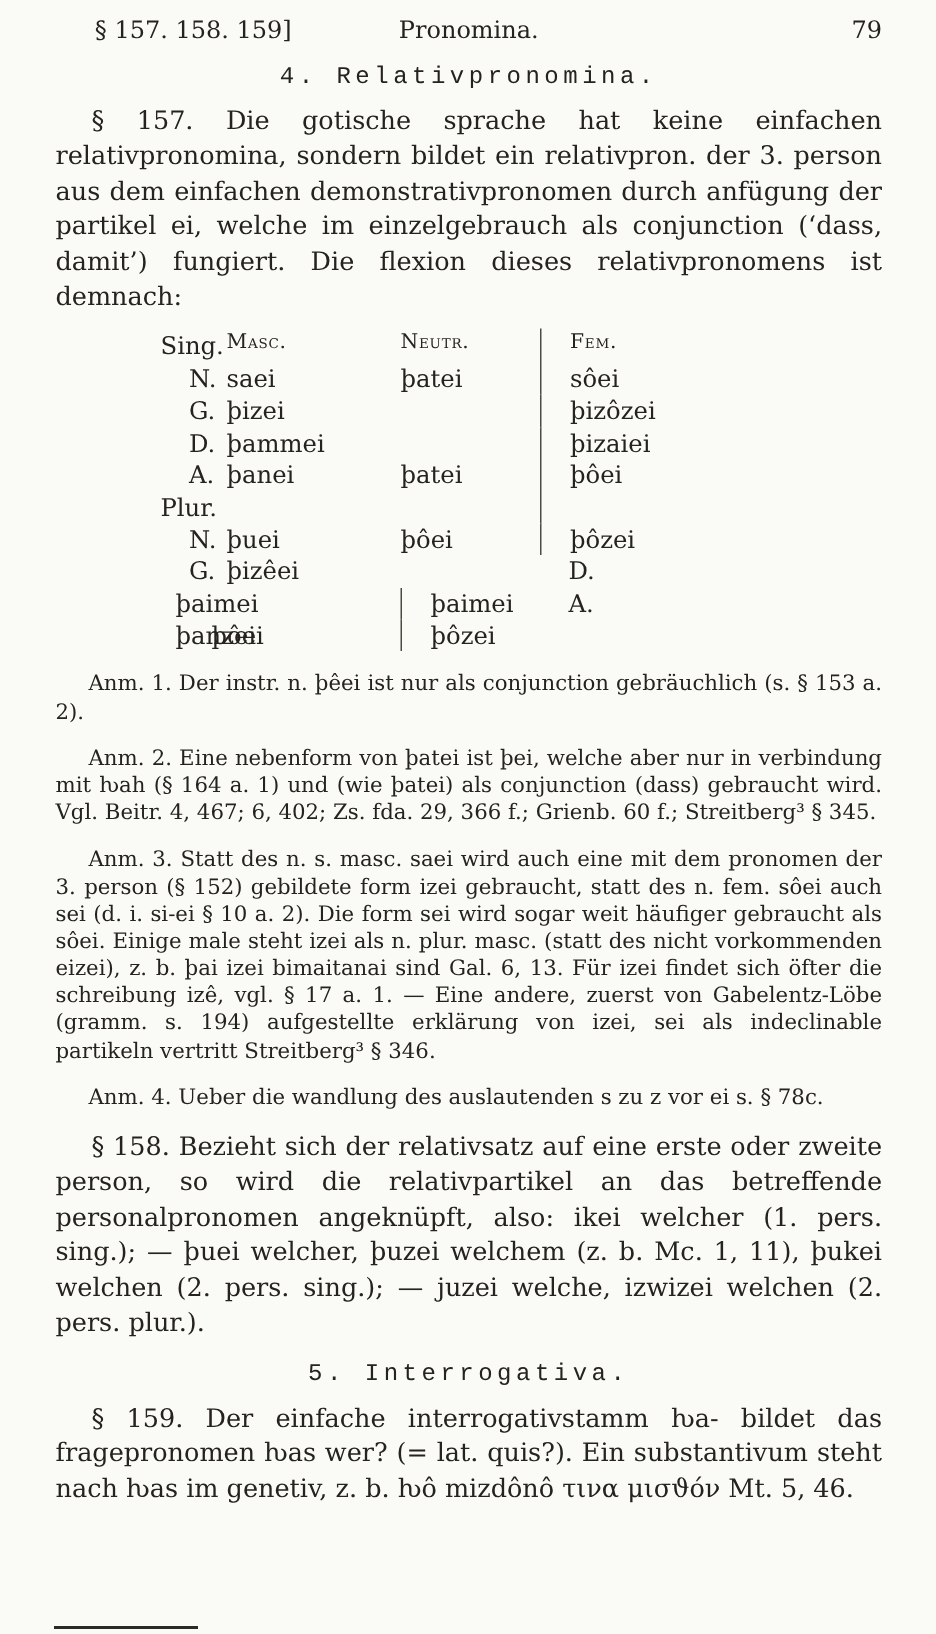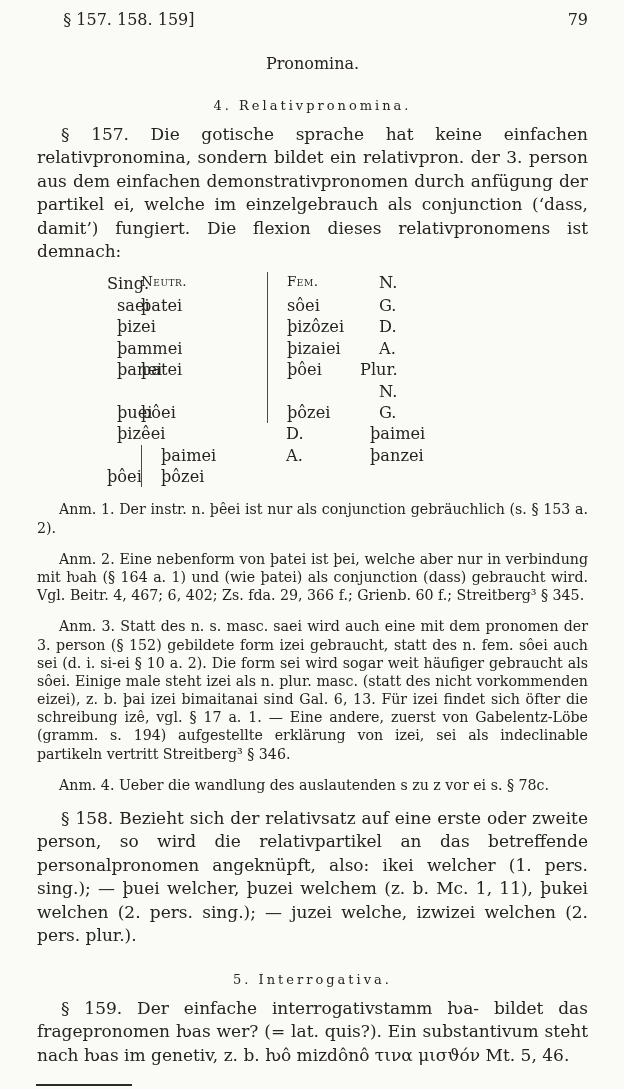--- a/index.html
+++ b/index.html
@@ -13,28 +13,29 @@
   }
   .page { padding: 10px 36px 0 37px; }
 
   .pagehead {
     display: flex;
     font-size: 16px;
     line-height: 1.25;
     margin-bottom: 10px;
   }
   .pagehead .hl { flex: 1; text-align: center; }
-  .pagehead .hc { flex: 1; text-align: center; margin-top: 44px; }
+  .pagehead .hc { flex: 1; text-align: center; }
   .pagehead .hr { flex: 1; text-align: right; }
 
   .heading {
     text-align: center;
-    font-size: 13px;
+    font-size: 16px;
     letter-spacing: 3px;
-    margin: 24px 0 10px 0;
+    margin: 12px 0 10px 0;
+    font-family: Liberation Mono, monospace;
   }
 
   p.para {
     font-size: 17px;
     line-height: 1.38;
     text-align: justify;
     text-indent: 24px;
     margin: 0 0 2px 0;
   }
   p.para.anm {
@@ -73,20 +74,21 @@
   <div class="pagehead">
     <span class="hl">§ 157. 158. 159]</span>
     <span class="hc">Pronomina.</span>
     <span class="hr">79</span>
   </div>
   <div>
       <div class="heading">4. Relativpronomina.</div>
       <p class="para"><span>§ 157.  Die gotische sprache hat keine einfachen relativpronomina, sondern bildet ein relativpron. der 3. person aus dem einfachen demonstrativpronomen durch anfügung der partikel </span><span class="it">ei</span><span>, welche im einzelgebrauch als conjunction (‘dass, damit’) fungiert.  Die flexion dieses relativpronomens ist demnach:</span></p>
       <div class="gtable">
         <div class="c0 hdr">Sing.</div>
+        <div class="c1 sc hdr">Masc.</div>
         <div class="c2 sc hdr">Neutr.</div>
         <div class="c3 sc hdr fem">Fem.</div>
         <div class="c0 case">N.</div>
         <div class="c1 it">saei</div>
         <div class="c2 it">þatei</div>
         <div class="c3 it fem">sôei</div>
         <div class="c0 case">G.</div>
         <div class="c1 it">þizei</div>
         <div class="c2 it"></div>
         <div class="c3 it fem">þizôzei</div>

